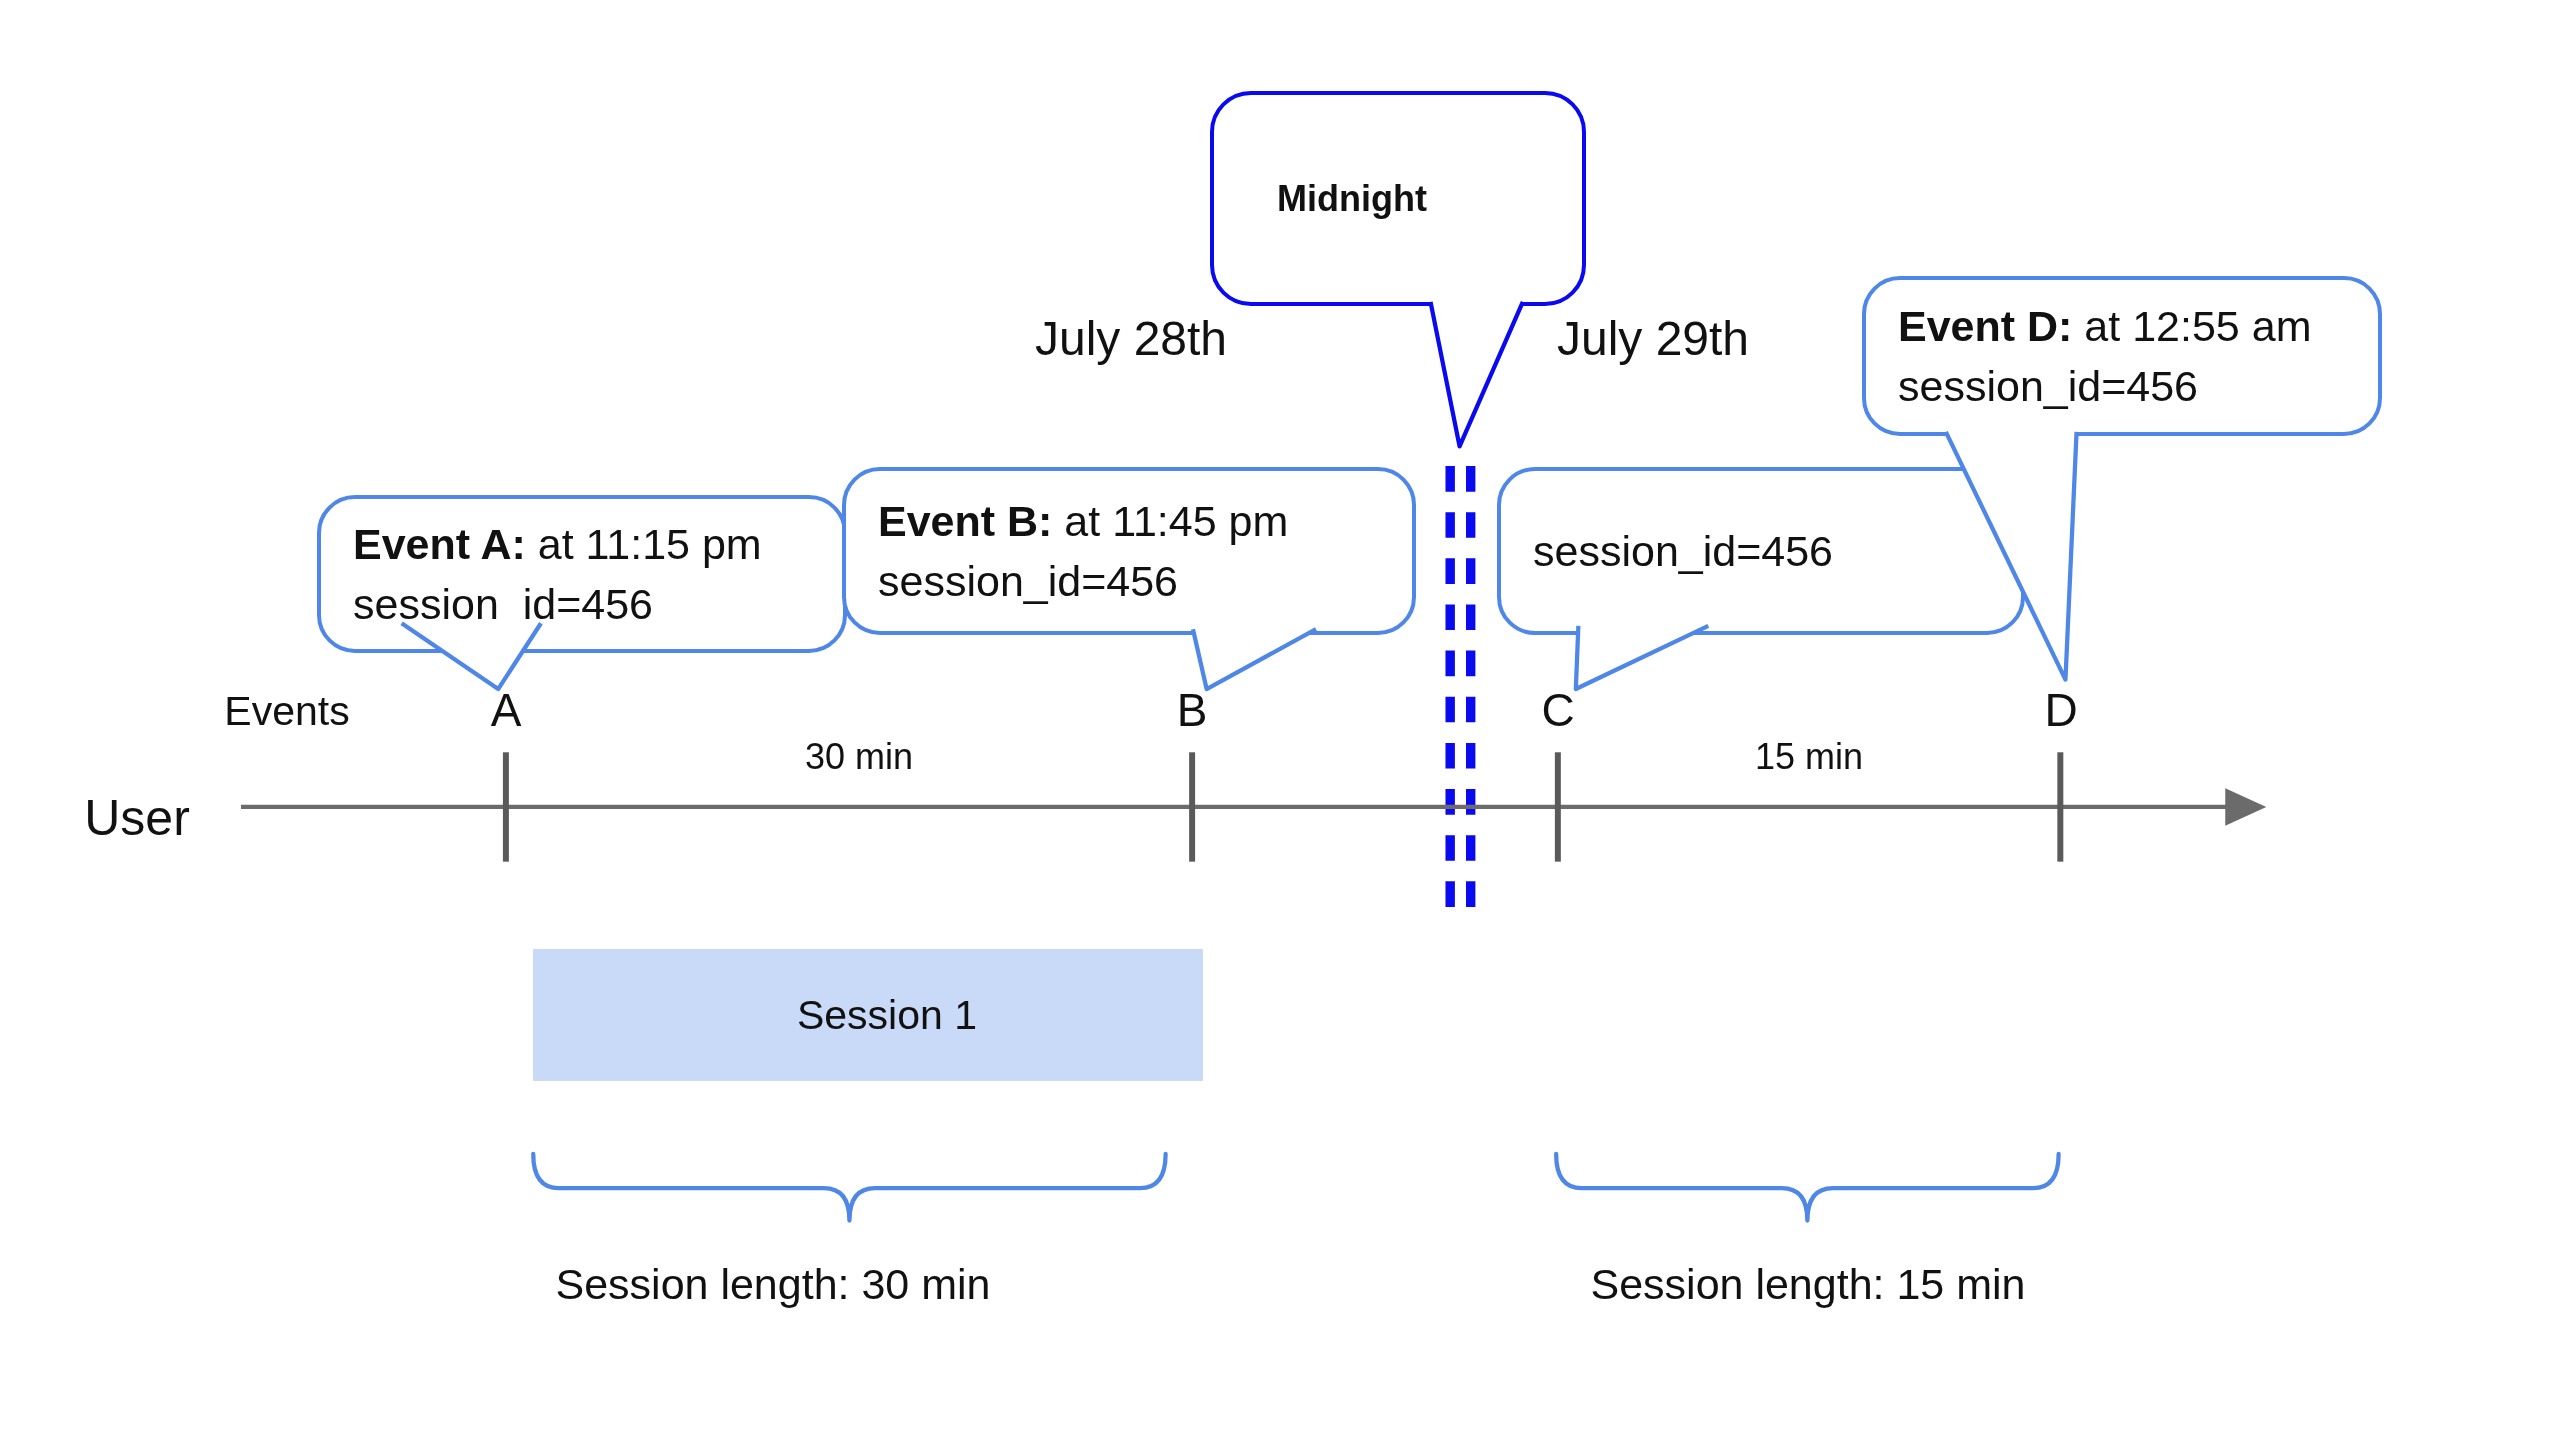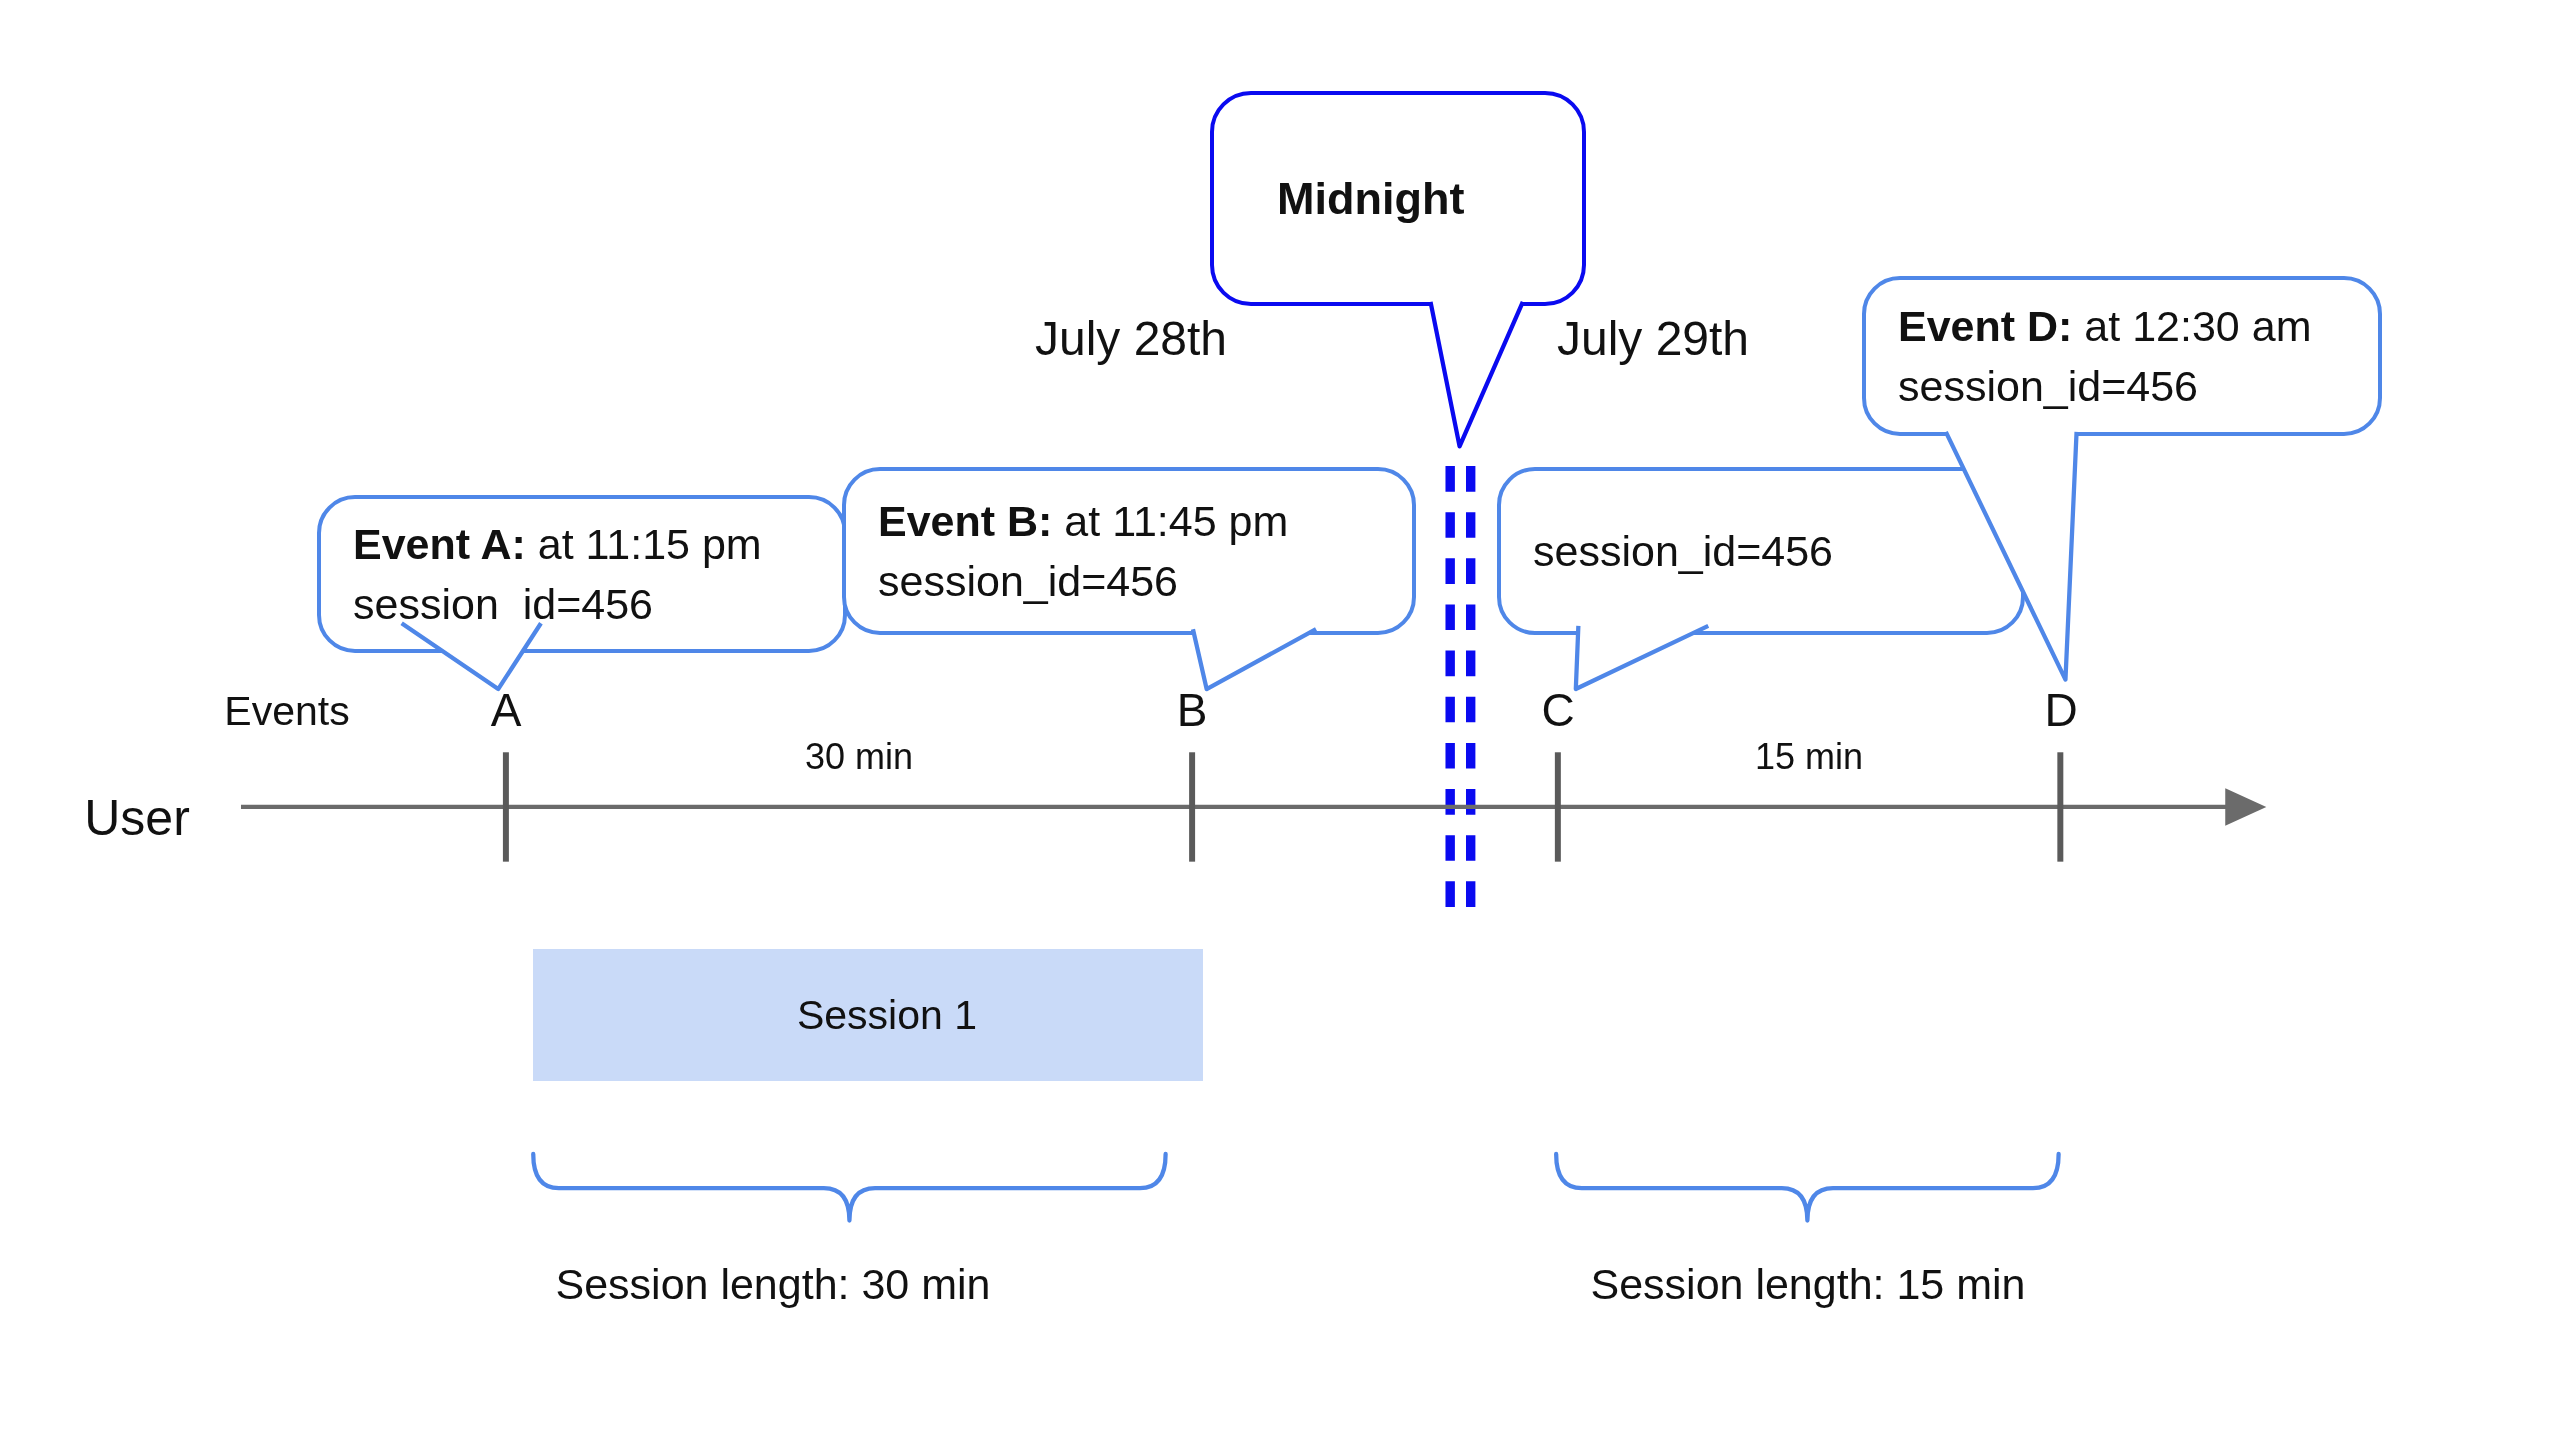--- a/index.html
+++ b/index.html
@@ -27,21 +27,21 @@
     box-sizing:border-box;
     font-size:43px;
     line-height:60px;
     z-index:1;
   }
   .bubble b{font-weight:bold;}
   .midnight{
     border:4.3px solid #0a0af0;
     border-radius:41px;
     padding-left:63px;
-    font-size:45px;
+    font-size:36px;
     font-weight:bold;
   }
   .datelabel{font-size:48px;}
   .ticklabel{font-size:46px;}
   .gaplabel{font-size:36px;}
   .eventslabel{font-size:41px;}
   .userlabel{font-size:50px;}
   .sessionbox{
     position:absolute;
     background:#c9daf8;
@@ -72,21 +72,21 @@
   <div class="bubble abs" style="left:842px;top:467px;width:574px;height:168px;">
     <span><b>Event B:</b><span> at 11:45 pm</span></span>
     <span>session_id=456</span>
   </div>
 
   <div class="bubble abs" style="left:1497px;top:467px;width:528px;height:168px;">
     <span>session_id=456</span>
   </div>
 
   <div class="bubble abs" style="left:1862px;top:276px;width:520px;height:160px;">
-    <span><b>Event D:</b><span> at 12:30 am</span></span>
+    <span><b>Event D:</b><span> at 12:55 am</span></span>
     <span>session_id=456</span>
   </div>
 
   <div class="abs ctr eventslabel" style="left:287px;top:711px;">Events</div>
   <div class="abs ctr ticklabel" style="left:506px;top:710px;">A</div>
   <div class="abs ctr ticklabel" style="left:1192px;top:710px;">B</div>
   <div class="abs ctr ticklabel" style="left:1558px;top:710px;">C</div>
   <div class="abs ctr ticklabel" style="left:2061px;top:710px;">D</div>
   <div class="abs ctr userlabel" style="left:137px;top:818px;">User</div>
   <div class="abs ctr gaplabel" style="left:859px;top:757px;">30 min</div>

